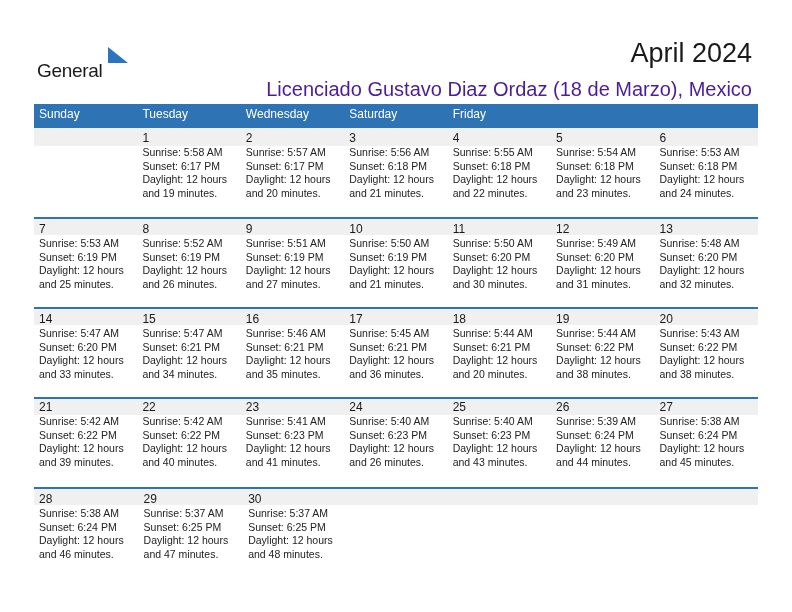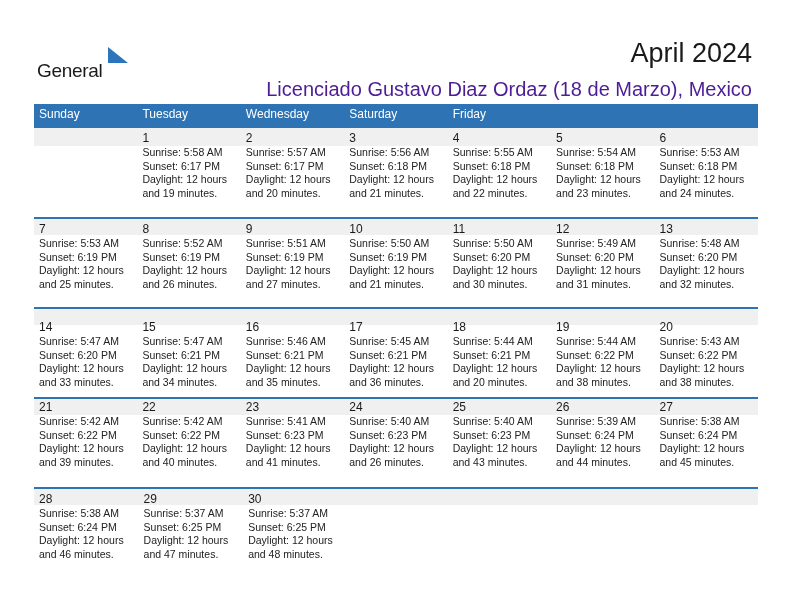--- a/index.html
+++ b/index.html
@@ -156,21 +156,21 @@
             <div class="info">Sunrise: 5:48 AM</div>
             <div class="info">Sunset: 6:20 PM</div>
             <div class="info">Daylight: 12 hours</div>
             <div class="info">and 32 minutes.</div>
           </div>
         </div>
       </div>
       <div class="week">
         <div class="week-sep"></div>
         <div class="daybar"></div>
-        <div class="cells" style="top: 2px; margin-top: 8px;">
+        <div class="cells" style="top: 2px;">
           <div class="cell">
             <div class="daynum">14</div>
             <div class="info">Sunrise: 5:47 AM</div>
             <div class="info">Sunset: 6:20 PM</div>
             <div class="info">Daylight: 12 hours</div>
             <div class="info">and 33 minutes.</div>
           </div>
           <div class="cell">
             <div class="daynum">15</div>
             <div class="info">Sunrise: 5:47 AM</div>

